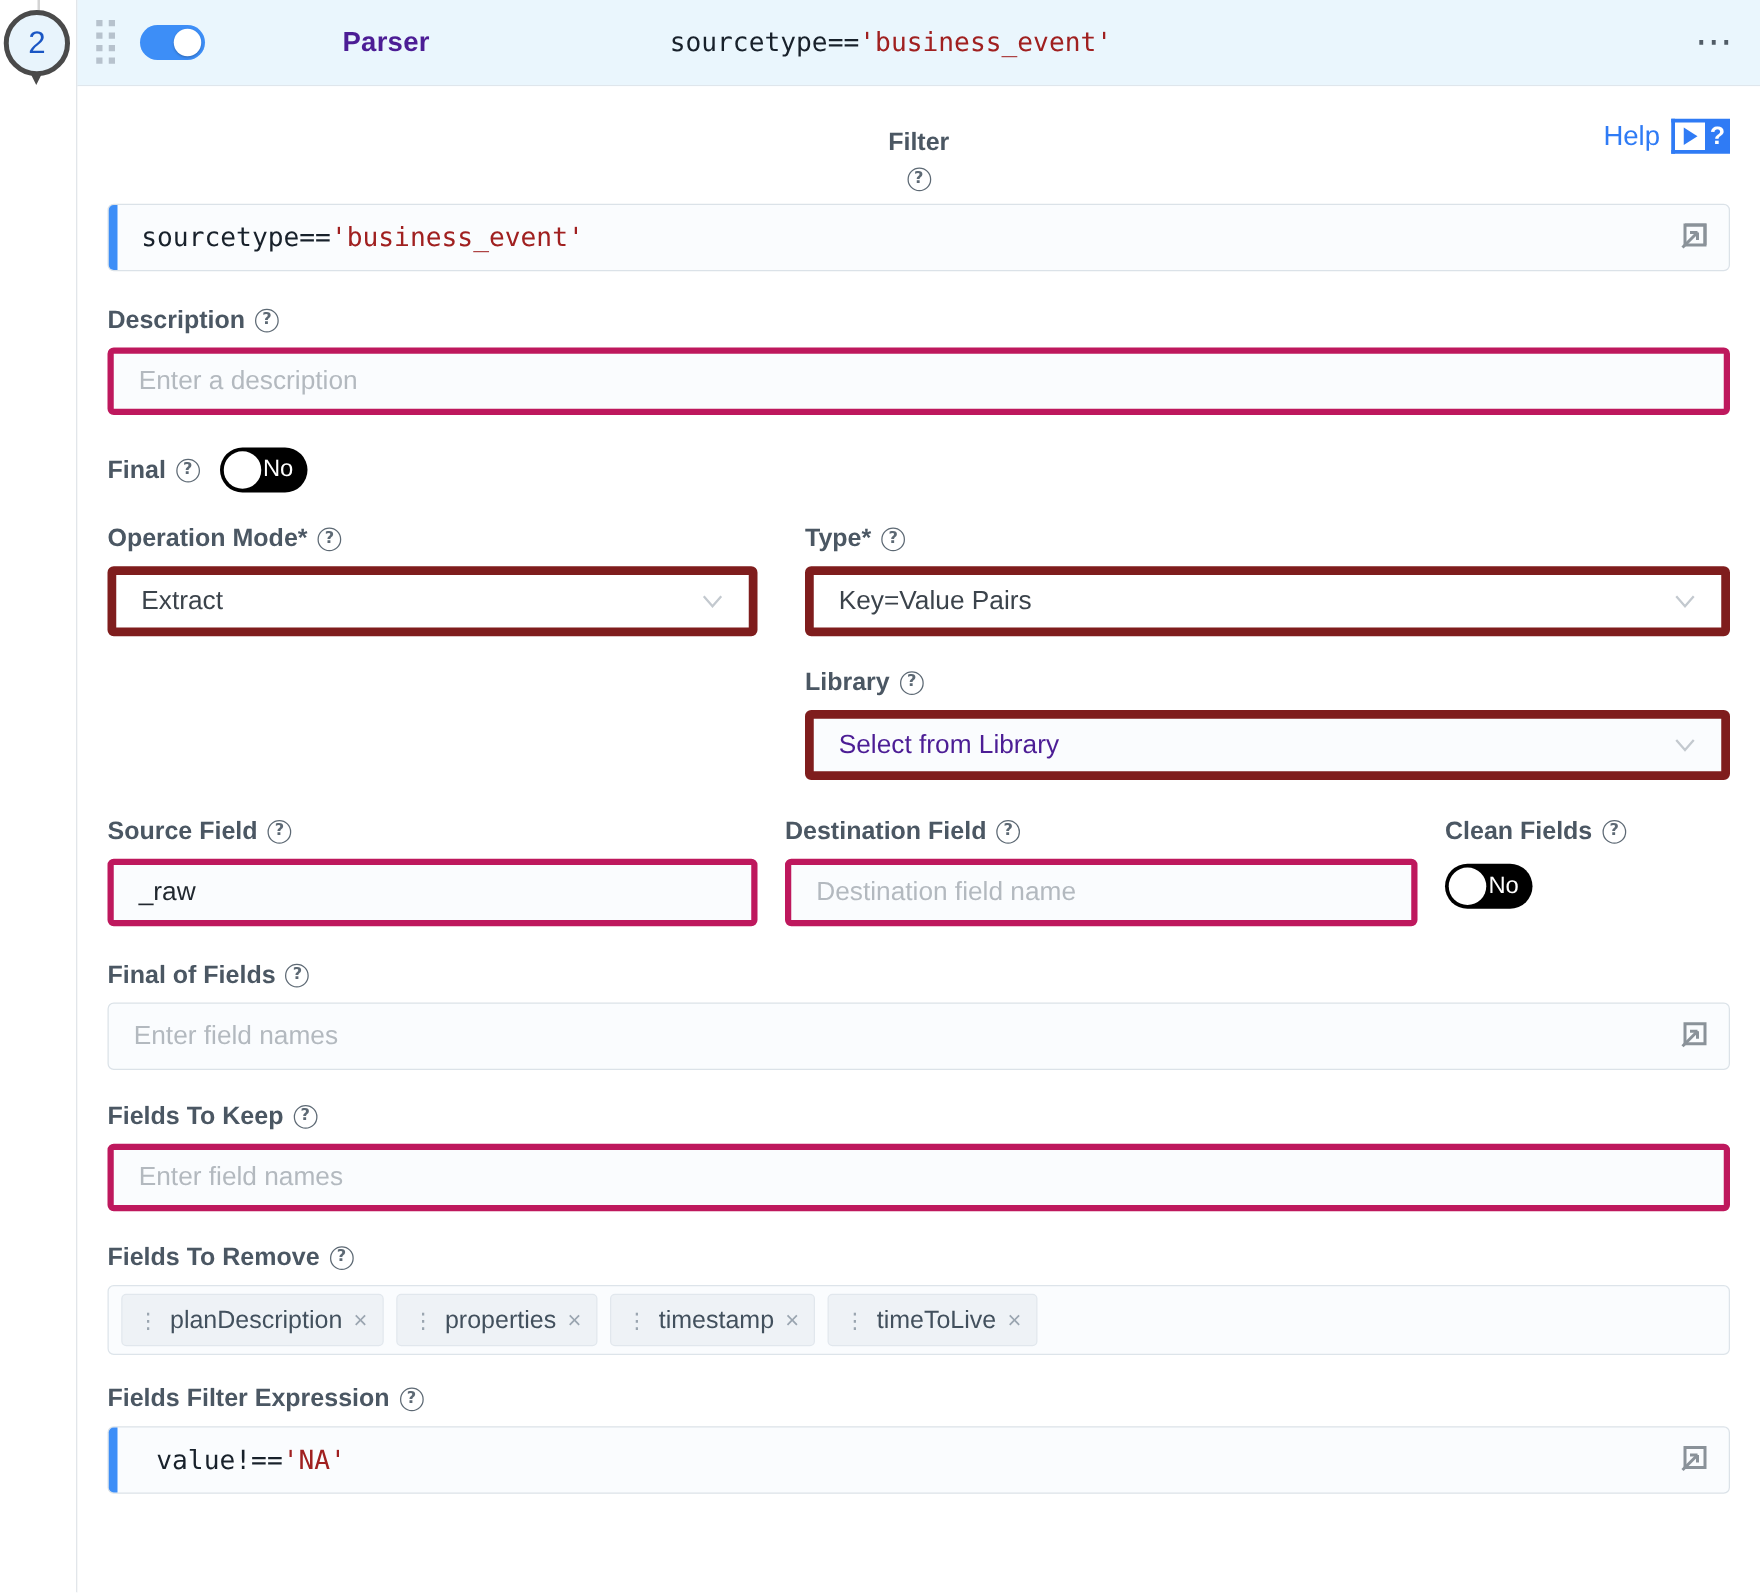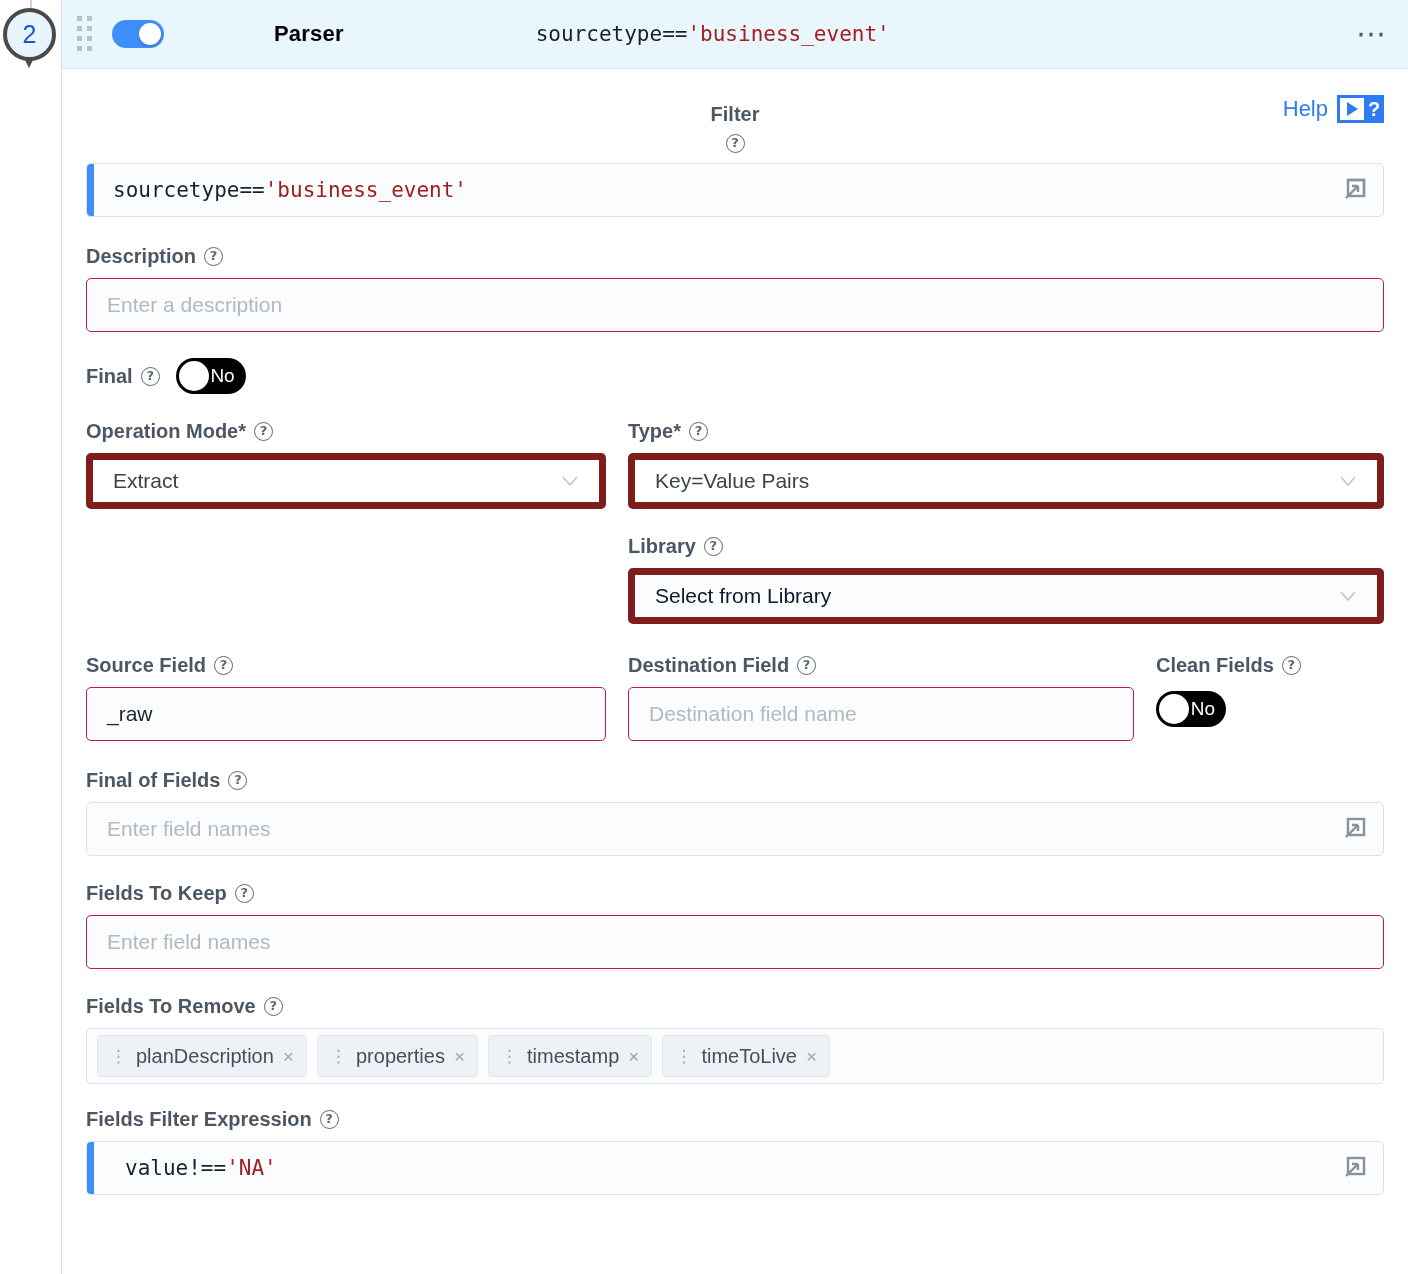--- a/index.html
+++ b/index.html
@@ -56,21 +56,21 @@
   .toggle .knob {
     position: absolute; top: 3px; width: 22px; height: 22px; border-radius: 50%;
     background: #fff; box-shadow: 0 1px 2px rgba(0,0,0,.25);
   }
   .toggle.on { background: #3d8ef7; }
   .toggle.on .knob { right: 3px; }
   .toggle-hdr { margin-left: 16px; }
 
   .hdr-title {
     flex: 0 0 auto; margin-left: 110px;
-    font-size: 22px; font-weight: bold; color: #000000; letter-spacing: .2px;
+    font-size: 22px; font-weight: bold; color: #4c1d95; letter-spacing: .2px;
   }
   .hdr-expr {
     flex: 0 0 auto; margin-left: 192px;
     font-family: "DejaVu Sans Mono", monospace;
     font-size: 21px; color: #18212b; white-space: pre;
   }
   .hdr-expr .str { color: #a02020; }
   .hdr-dots { margin-left: auto; margin-right: 20px; font-size: 30px; color: #515c66; line-height: 14px; letter-spacing: 2px;}
 
   
@@ -96,33 +96,33 @@
     margin-left: 26px; font-family: "DejaVu Sans Mono", monospace;
     font-size: 21px; color: #18212b; white-space: pre;
   }
   .codefield .code .str { color: #a02020; }
   .expand {
     position: absolute; right: 16px; top: 50%; transform: translateY(-50%);
     width: 26px; height: 26px;
   }
 
   .textfield {
-    height: 54px; border: 1px solid #be185d; border-radius: 5px;
+    height: 54px; border: 5px solid #be185d; border-radius: 5px;
     background: #fafcfe; display: flex; align-items: center; padding: 0 20px;
     font-size: 21px; color: #21282f;
   }
   .textfield.ph { color: #b3b9bf; }
 
   .selectfield {
     height: 56px; border: 7px solid #7f1d1d; border-radius: 5px;
     background: #ffffff; display: flex; align-items: center; padding: 0 18px 0 20px;
     font-size: 21px; color: #3b434b; justify-content: space-between;
   }
   .selectfield.muted { background: #fafcfe; }
-  .selectfield .val.ph { color: #0f172a; }
+  .selectfield .val.ph { color: #4c1d95; }
   .chev { width: 22px; height: 22px; flex: 0 0 auto; }
 
   .toggle.off { background: #000000; width: 70px; height: 36px; border-radius: 18px; display:flex; align-items:center;}
   .toggle.off .knob { left: 3px; width: 30px; height: 30px; top: 3px; }
   .toggle.off .tlabel {
     position: absolute; right: 11px; top: 50%; transform: translateY(-50%);
     color: #fff; font-size: 19px;
   }
 
   
@@ -145,21 +145,21 @@
   .help-play {
     width: 27px; height: 28px; background: #fff; border: 3px solid #2f7bf5;
     border-right: none; display: flex; align-items: center; justify-content: center;
   }
   .help-play i { width: 0; height: 0; border-left: 11px solid #2f7bf5; border-top: 7px solid transparent; border-bottom: 7px solid transparent; }
   .help-q {
     width: 20px; height: 28px; background: #2f7bf5; color: #fff;
     font-size: 20px; font-weight: bold; display: flex; align-items: center; justify-content: center;
   }
 
-  .row2 { display: flex; gap: 22px; }
+  .row2 { display: flex; gap: 38px; }
   .col-left { width: 520px; flex: 0 0 auto; }
   .col-right { flex: 1 1 auto; }
 </style>
 </head>
 <body>
 
 <div id="root">
 
   <div class="gutter">
     <div class="gutter-line"></div>

